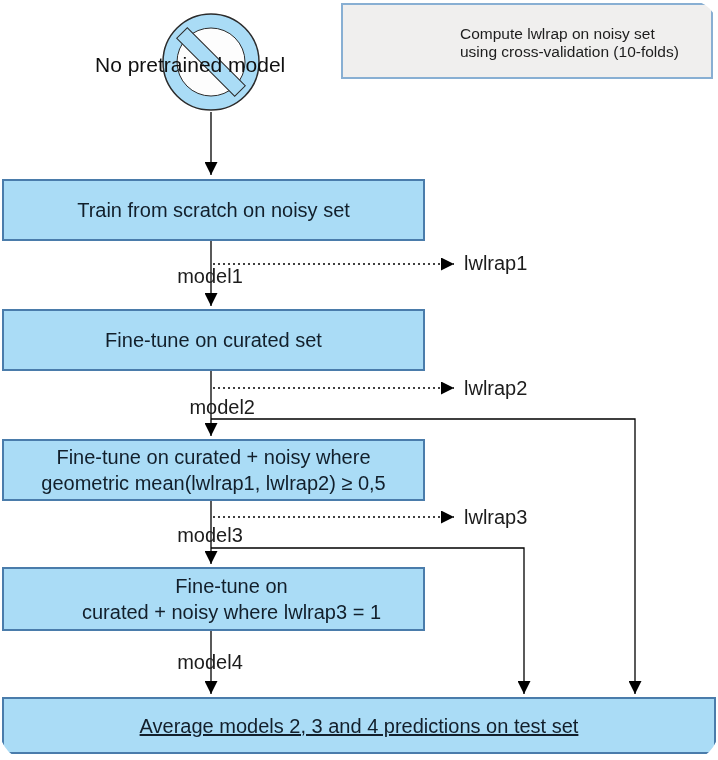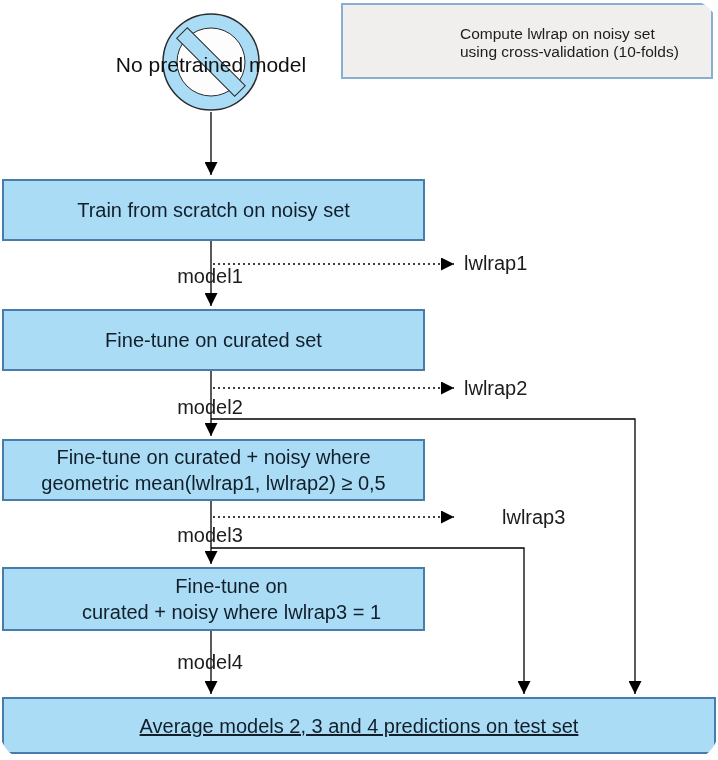--- a/index.html
+++ b/index.html
@@ -36,31 +36,31 @@
   .free-label {
     position: absolute;
     color: #1c1c1c;
     font-size: 20px;
     line-height: 22px;
     white-space: nowrap;
     z-index: 3;
   }
   .note-label {
     left: 95px; top: 54px; width: 232px;
-    text-align: center; font-size: 21px; color: #101010;
+    font-size: 21px; color: #101010;
   }
   .edge-label { width: 90px; text-align: center; }
   .lbl-model1 { left: 165px; top: 265px; }
-  .lbl-model2 { left: 165px; top: 396px; }
+  .lbl-model2 { left: 165px; top: 396px; text-align: right; }
   .lbl-model3 { left: 165px; top: 524px; }
   .lbl-model4 { left: 165px; top: 651px; }
   .metric-label { left: 464px; }
   .lbl-lwlrap1 { top: 252px; }
   .lbl-lwlrap2 { top: 377px; }
-  .lbl-lwlrap3 { top: 506px; margin-left: 38px; }
+  .lbl-lwlrap3 { top: 506px; }
   .legend {
     position: absolute;
     left: 341px; top: 3px;
     width: 372px; height: 76px;
     box-sizing: border-box;
     background: #f0efee;
     border: 2px solid #88afd3;
     z-index: 2;
   }
   .legend-text {

